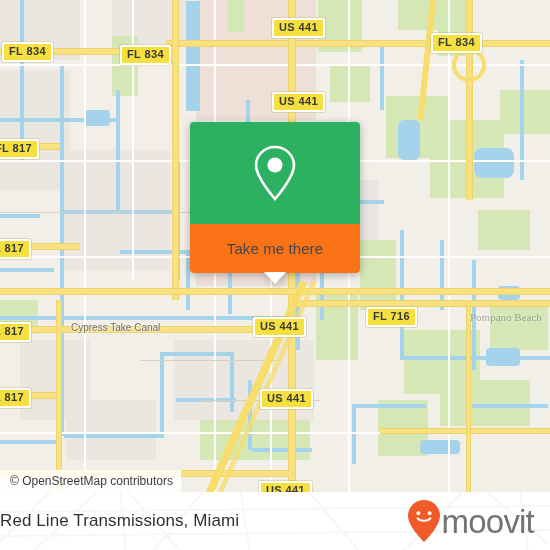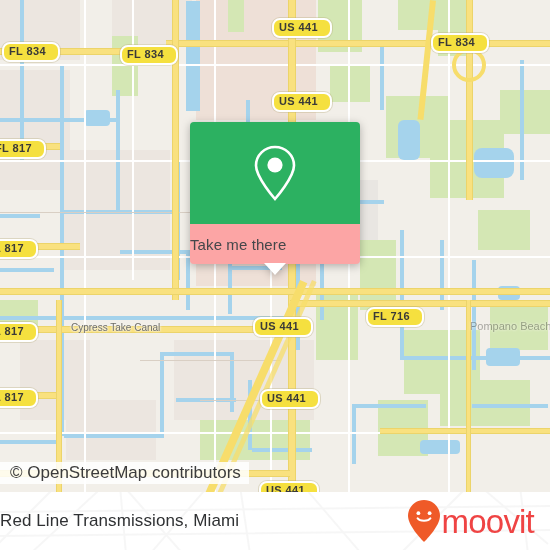--- a/index.html
+++ b/index.html
@@ -34,48 +34,48 @@
   .road-track { position: absolute; background: #d9cfc4; }
   .road-primary { position: absolute; background: #f9e17f; border-top: 1px solid #ecd46a; border-bottom: 1px solid #ecd46a; box-sizing: border-box;}
   .road-primary-v { position: absolute; background: #f9e17f; border-left: 1px solid #ecd46a; border-right: 1px solid #ecd46a; box-sizing: border-box;}
   .road-motor { position: absolute; background: #f7dd6b; }
 
   
   .shield {
     position: absolute;
     background: #f5e03f;
     border: 2px solid #ffffff;
-    border-radius: 8px;
+    border-radius: 2px;
     color: #3a3a38;
     font-size: 11px;
     font-weight: bold;
     letter-spacing: 0.4px;
-    padding: 1px 12px 2px 5px;
+    padding: 1px 5px 2px 5px;
     line-height: 13px;
     white-space: nowrap;
     box-shadow: 0 0 0 1px rgba(180,170,120,.35);
   }
   .maplabel {
     position: absolute;
     color: #5c5c58;
     font-size: 10px;
     white-space: nowrap;
     text-shadow: 0 0 3px #f6f3ee, 0 0 2px #f6f3ee, 0 0 2px #f6f3ee;
   }
   .maplabel.water-label { color: #6d6d68; }
   .maplabel.place-label { color: #4a4a46; font-size: 11px; }
   .maplabel.faded { opacity: .45; }
 
   
   #attribution {
     position: absolute;
-    left: 0; bottom: 8px;
+    left: 0; bottom: 0;
     background: rgba(255,255,255,0.85);
     color: #3c3c3c;
-    font-size: 17px;
+    font-size: 12px;
     padding: 4px 8px 4px 10px;
     line-height: 14px;
     white-space: nowrap;
     margin-top: 8px;
   }
 
   
   #popup {
     position: absolute;
     left: 190px; top: 122px;
@@ -84,25 +84,26 @@
   }
   #popup-top {
     height: 102px;
     background: #2cb161;
     border-radius: 4px 4px 0 0;
     display: flex;
     align-items: center;
     justify-content: center;
   }
   #popup-bottom {
-    height: 40px;
-    background: #fca5a5;
+    height: 49px;
+    background: #f97316;
     border-radius: 0 0 4px 4px;
     display: flex;
     align-items: center;
+    justify-content: center;
     position: relative;
   }
   #popup-label {
     color: #45474a;
     font-size: 15px;
     letter-spacing: .1px;
   }
   #popup-tip {
     position: absolute;
     left: 50%;
@@ -141,21 +142,21 @@
     position: absolute;
     right: 16px;
     top: 50%;
     transform: translateY(-50%);
     display: flex;
     align-items: center;
     z-index: 2;
   }
   #brand-text {
     font-size: 33px;
-    color: #ef4444;
+    color: #737373;
     letter-spacing: -0.8px;
     font-weight: 400;
     margin-left: 1px;
     line-height: 33px;
   }
 </style>
 </head>
 <body>
 
 <div id="app">
@@ -269,21 +270,21 @@
     <div class="road-primary-v" style="left:56px;top:300px;width:6px;height:192px;"></div>
     <div class="road-primary-v" style="left:466px;top:300px;width:5px;height:192px;"></div>
 
     <div class="road-motor" style="left:300px;top:280px;width:8px;height:300px;transform-origin:top left;transform:rotate(24deg);"></div>
     <div class="road-motor" style="left:312px;top:280px;width:5px;height:300px;transform-origin:top left;transform:rotate(24deg);opacity:.75;"></div>
     <div class="road-motor" style="left:430px;top:0;width:6px;height:120px;transform-origin:top left;transform:rotate(6deg);"></div>
 
     <div style="position:absolute;left:452px;top:48px;width:26px;height:26px;border:4px solid #f7dd6b;border-radius:50%;background:transparent;"></div>
 
     <div class="maplabel water-label" style="left:71px;top:322px;">Cypress Take Canal</div>
-    <div class="maplabel place-label faded" style="left:470px;top:320px;">Pompano Beach</div>
+    <div class="maplabel place-label faded" style="left:470px;top:311px;font-family:Liberation Serif, serif;">Pompano Beach</div>
 
     <div class="shield" style="left:2px;top:42px;">FL 834</div>
     <div class="shield" style="left:120px;top:45px;">FL 834</div>
     <div class="shield" style="left:272px;top:18px;">US 441</div>
     <div class="shield" style="left:431px;top:33px;">FL 834</div>
     <div class="shield" style="left:272px;top:92px;">US 441</div>
     <div class="shield" style="left:-12px;top:139px;">FL 817</div>
     <div class="shield" style="left:-20px;top:239px;">FL 817</div>
     <div class="shield" style="left:-20px;top:322px;">FL 817</div>
     <div class="shield" style="left:253px;top:317px;">US 441</div>

